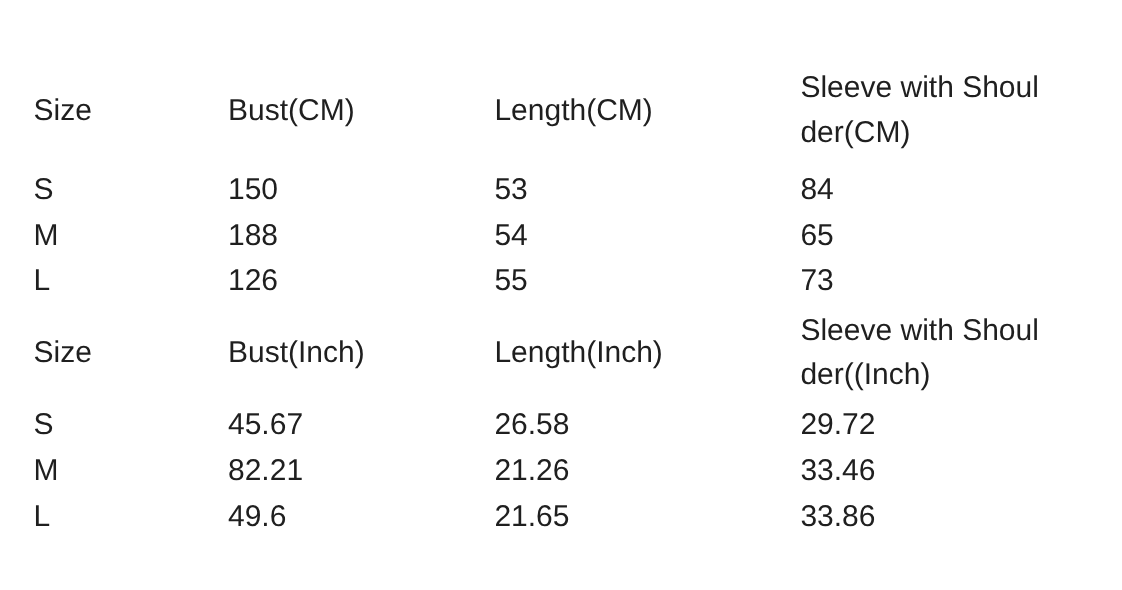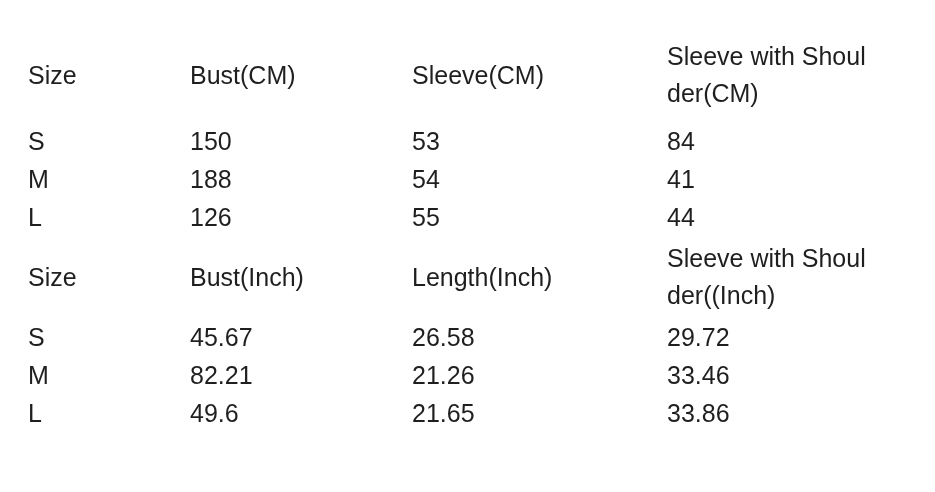--- a/index.html
+++ b/index.html
@@ -8,21 +8,21 @@
     background: #ffffff;
   }
   body {
     width: 935px;
     height: 492px;
     overflow: hidden;
     font-family: "Liberation Sans", "DejaVu Sans", sans-serif;
     color: #1f1f1f;
   }
   .size-chart {
-    padding-top: 28px;
+    padding-top: 45px;
   }
   table.size-table {
     border-collapse: collapse;
     table-layout: fixed;
     width: 935px;
     font-size: 25px;
     line-height: 37px;
     color: #1f1f1f;
   }
   col.c1 { width: 190px; }
@@ -52,42 +52,42 @@
     <colgroup>
       <col class="c1">
         <col class="c2">
         <col class="c3">
         <col class="c4">
     </colgroup>
     <tbody>
       <tr class="header-cm">
         <td>Size</td>
         <td>Bust(CM)</td>
-        <td>Sleeve(CM)</td>
+        <td>Length(CM)</td>
         <td>
             <div class="wrap-narrow">Sleeve with Shoulder(CM)</div>
           </td>
       </tr>
       <tr class="data">
         <td>S</td>
         <td>150</td>
         <td>53</td>
         <td>84</td>
       </tr>
       <tr class="data">
         <td>M</td>
         <td>188</td>
         <td>54</td>
-        <td>41</td>
+        <td>65</td>
       </tr>
       <tr class="data">
         <td>L</td>
         <td>126</td>
         <td>55</td>
-        <td>44</td>
+        <td>73</td>
       </tr>
       <tr class="header-inch">
         <td>Size</td>
         <td>Bust(Inch)</td>
         <td>Length(Inch)</td>
         <td>
             <div class="wrap-narrow">Sleeve with Shoulder((Inch)</div>
           </td>
       </tr>
       <tr class="data">

